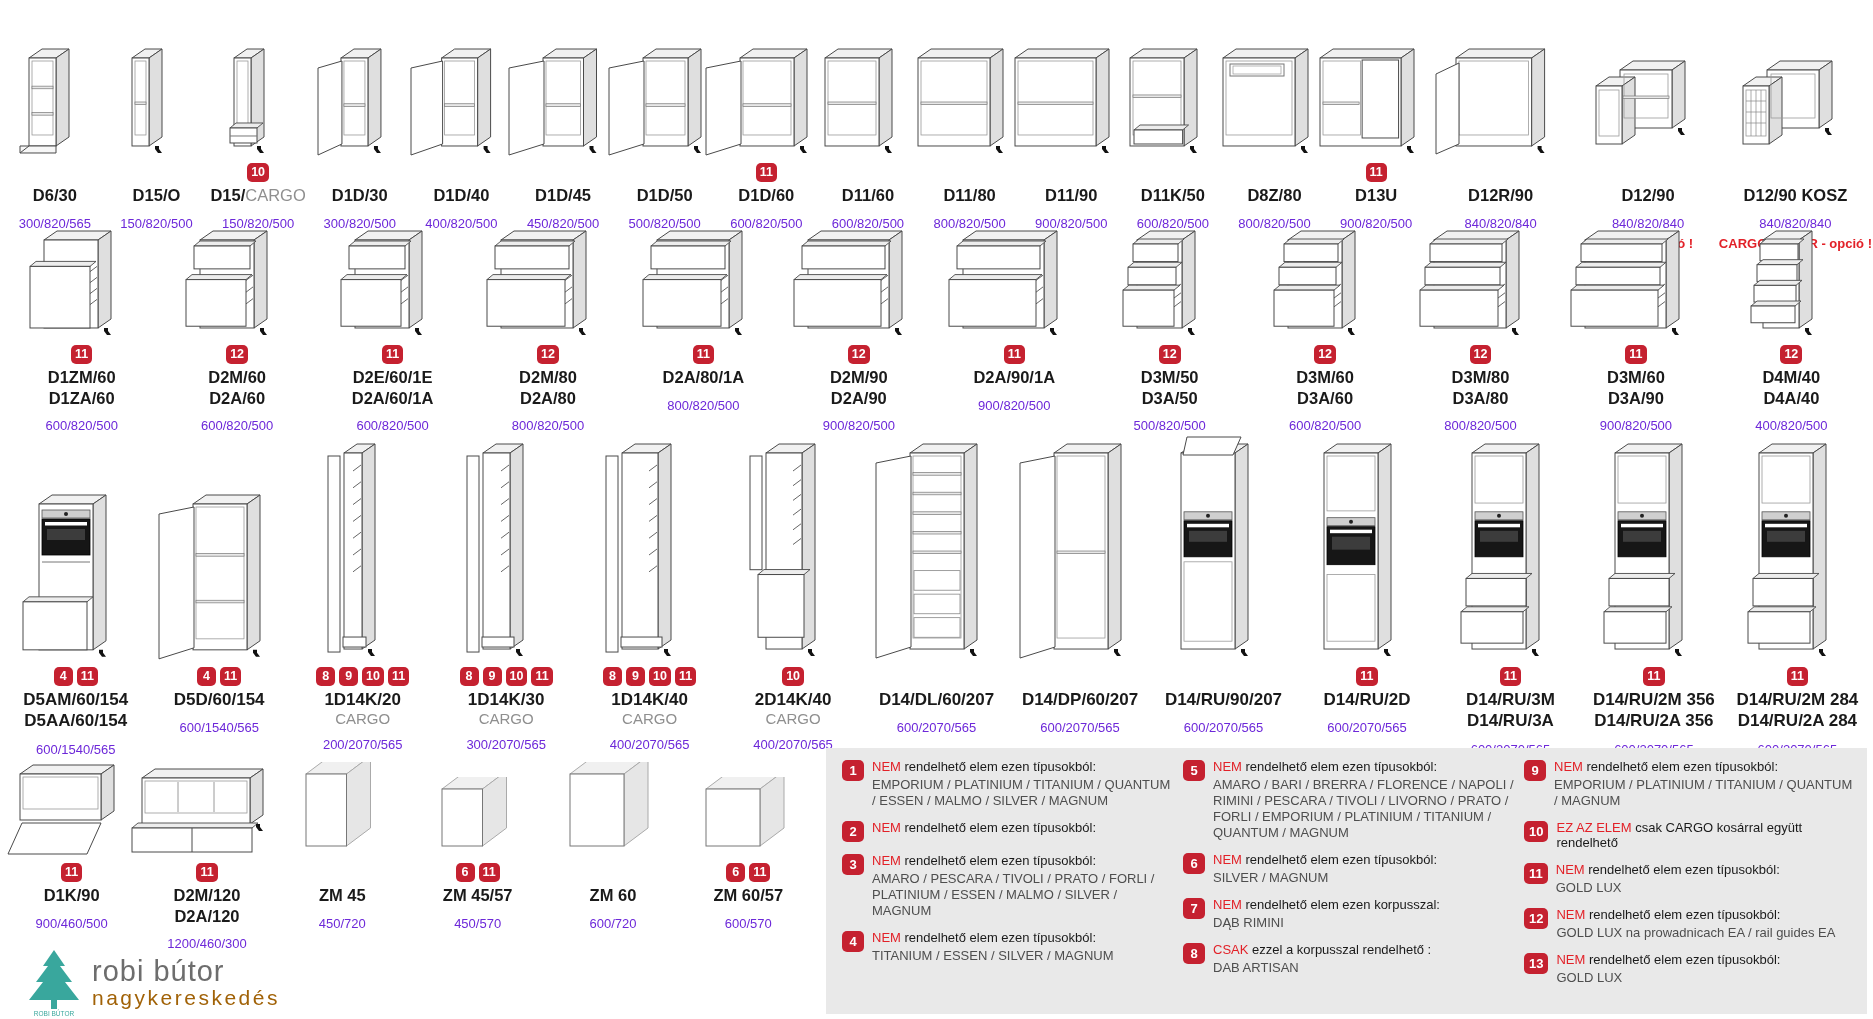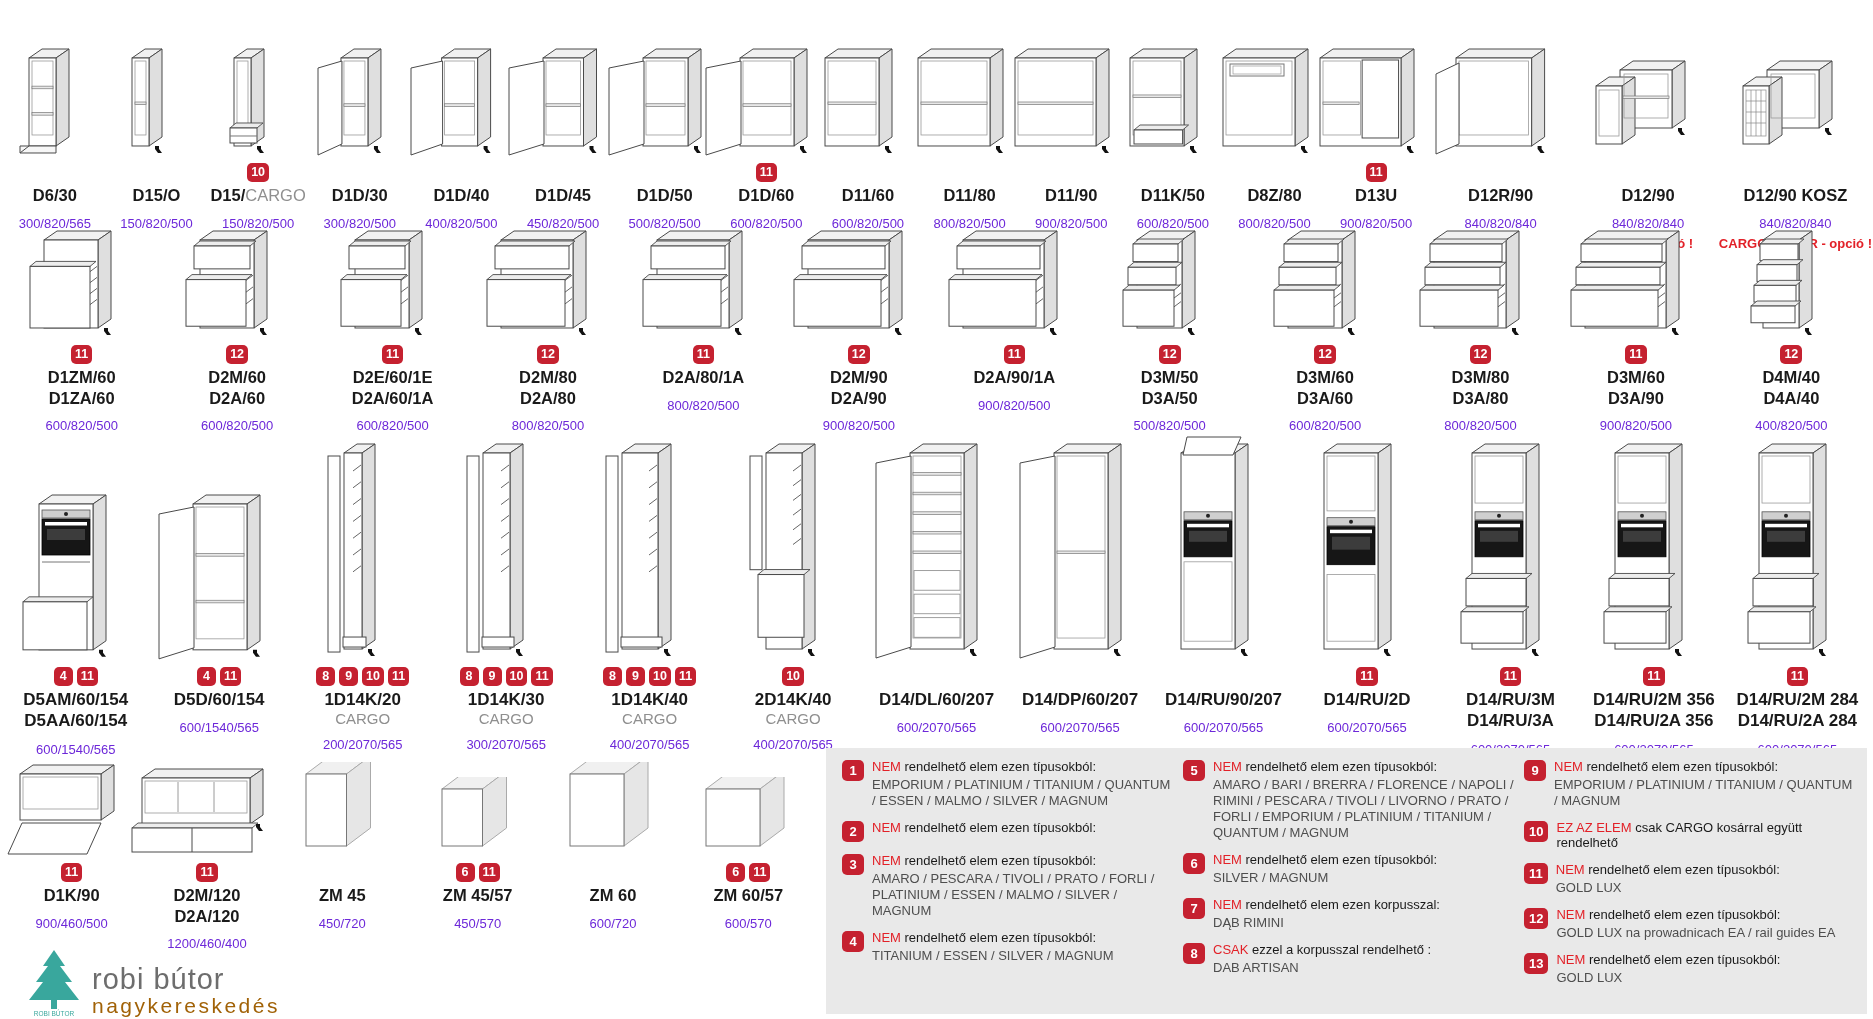--- a/index.html
+++ b/index.html
@@ -28,21 +28,21 @@
   .note{font-size:13px;font-weight:bold;color:#e22128;margin-top:5px;white-space:nowrap}
   .legend{position:absolute;left:826px;top:748px;width:1041px;height:266px;background:#e9e9e9;
           display:flex;gap:8px;padding:12px 10px 4px 16px;box-sizing:border-box}
   .lcol{flex:1;min-width:0}
   .litem{display:flex;gap:8px;margin-bottom:12px}
   .lbdg{flex:0 0 auto;background:#c52130;color:#fff;font-weight:bold;font-size:13px;line-height:1;
         padding:4px 5px;border-radius:5px;min-width:12px;text-align:center;align-self:flex-start}
   .lhead{font-size:13px;font-weight:normal;line-height:1.15}
   .lead{color:#e22128}
   .lbody{font-size:13px;color:#4e4e4e;line-height:1.24;margin-top:2px}
-  .logo{position:absolute;left:26px;top:948px;display:flex;align-items:flex-end;gap:10px}
+  .logo{position:absolute;left:26px;top:948px;display:flex;align-items:center;gap:10px}
   .logo-l1{font-size:29px;color:#6d6d6d;letter-spacing:1px;line-height:1.05}
   .logo-l2{font-size:21px;color:#a16207;letter-spacing:2.5px}
 </style>
 </head>
 <body>
 
 <div class="sheet">
   <div class="row r1" id="row0">
       <div class="cell">
         <div class="draw">
@@ -963,21 +963,21 @@
             <rect x="6" y="62" width="120" height="24" fill="#fff" stroke="#4a4a4a"></rect>
             <line x1="66" y1="62" x2="66" y2="86" stroke="#4a4a4a"></line>
             <path d="M130,58 l4,0 l0,3 l3,4 l-4,0 l-3,-4 z" fill="#111"></path>
           </svg>
         </div>
         <div class="badges">
           <span class="bdg">11</span>
         </div>
         <div class="m1">D2M/120</div>
         <div class="m2">D2A/120</div>
-        <div class="dims">1200/460/400</div>
+        <div class="dims">1200/460/300</div>
       </div>
       <div class="cell">
         <div class="draw">
           <svg width="88" height="98" viewBox="0 0 88 98" stroke-width="1">
             <polygon points="8,12 32,-6 72.5,-6 48.5,12" fill="#f0f0f0" stroke="#aaa"></polygon>
             <polygon points="48.5,12 72.5,-6 72.5,66 48.5,84" fill="#e6e6e6" stroke="#aaa"></polygon>
             <rect x="8" y="12" width="40.5" height="72" fill="#fff" stroke="#777"></rect>
           </svg>
         </div>
         <div class="badges"></div>

